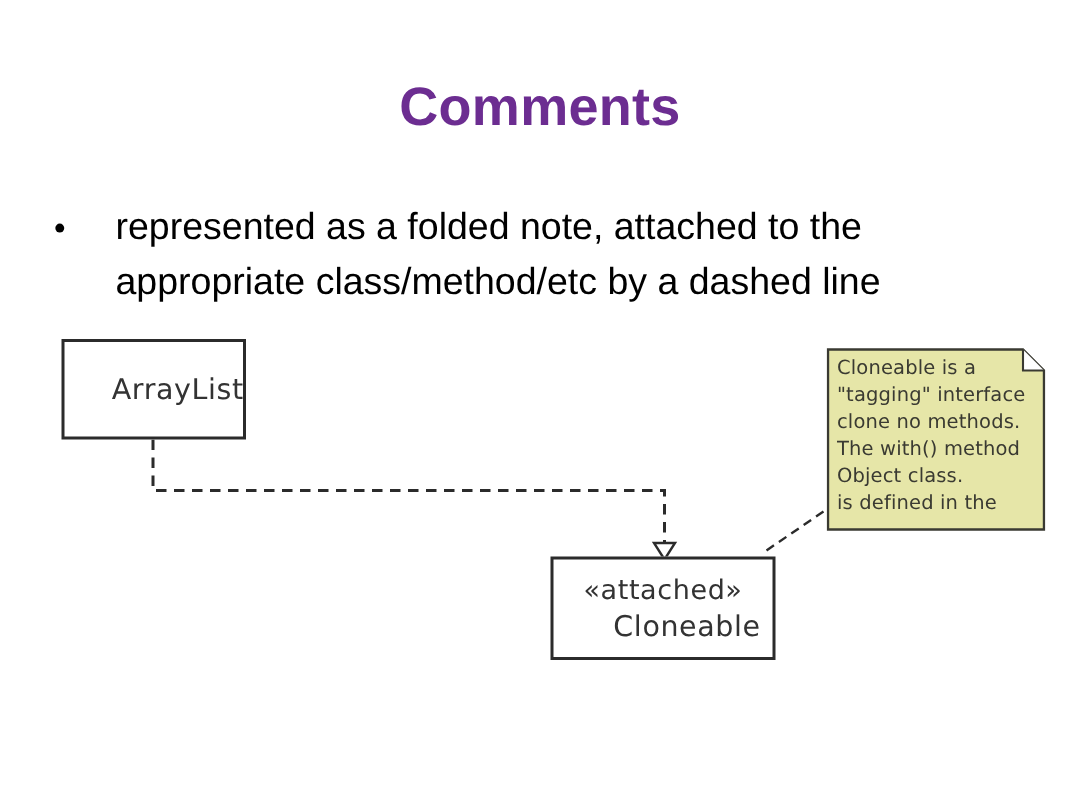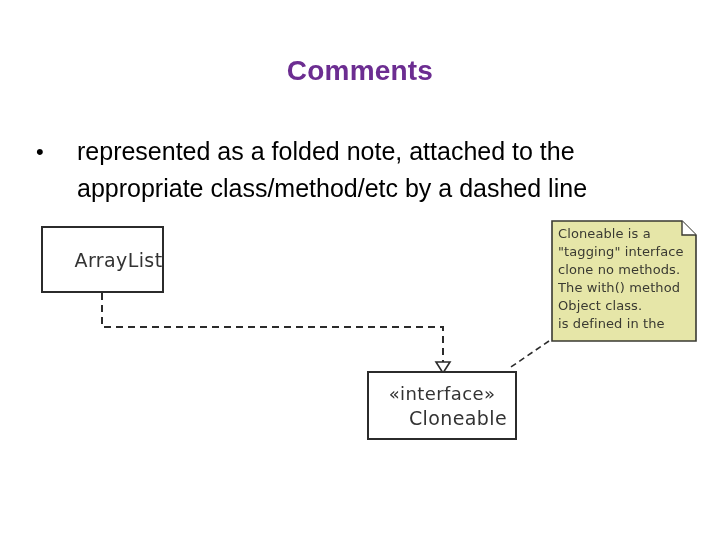--- a/index.html
+++ b/index.html
@@ -20,21 +20,21 @@
     background: #ffffff;
   }
 
   
   .slide-title {
     position: absolute;
     left: 0;
     top: 50px;
     width: 720px;
     text-align: center;
-    font-size: 28px;
+    font-size: 36px;
     font-weight: bold;
     color: #6c2d91;
     letter-spacing: 0.2px;
     line-height: 42px;
   }
 
   
   .body-list {
     position: absolute;
     left: 36px;
@@ -117,21 +117,21 @@
   .uml-classname {
     font-size: 19px;
     color: #333333;
     margin-left: 32px;
   }
 
   
   .uml-note {
     position: absolute;
     left: 551px;
-    top: 220px;
+    top: 232px;
     width: 146px;
     height: 122px;
   }
   .uml-note-shape {
     position: absolute;
     left: 0;
     top: 0;
     width: 146px;
     height: 122px;
   }
@@ -175,21 +175,21 @@
       <g>
         <path d="M 549 341 L 508 369" fill="none" stroke="#2b2b2b" stroke-width="1.6" stroke-dasharray="6 4" stroke-linecap="butt"></path>
       </g>
     </svg>
 
     <div class="uml-box uml-box-arraylist">
       <span class="uml-classname">ArrayList</span>
     </div>
 
     <div class="uml-box uml-box-cloneable">
-      <span class="uml-stereotype">«interface»</span>
+      <span class="uml-stereotype">«attached»</span>
       <span class="uml-classname">Cloneable</span>
     </div>
 
     <div class="uml-note">
       <svg class="uml-note-shape" viewBox="0 0 146 122">
         <path d="M 1 1 L 131 1 L 145 15 L 145 121 L 1 121 Z" fill="#e6e6a8" stroke="#3a3a32" stroke-width="1.6" stroke-linejoin="miter"></path>
         <path d="M 131 1 L 131 15 L 145 15" fill="#ffffff" stroke="#3a3a32" stroke-width="1.4" stroke-linejoin="miter"></path>
       </svg>
       <div class="uml-note-text">
         <div>Cloneable is a</div>

